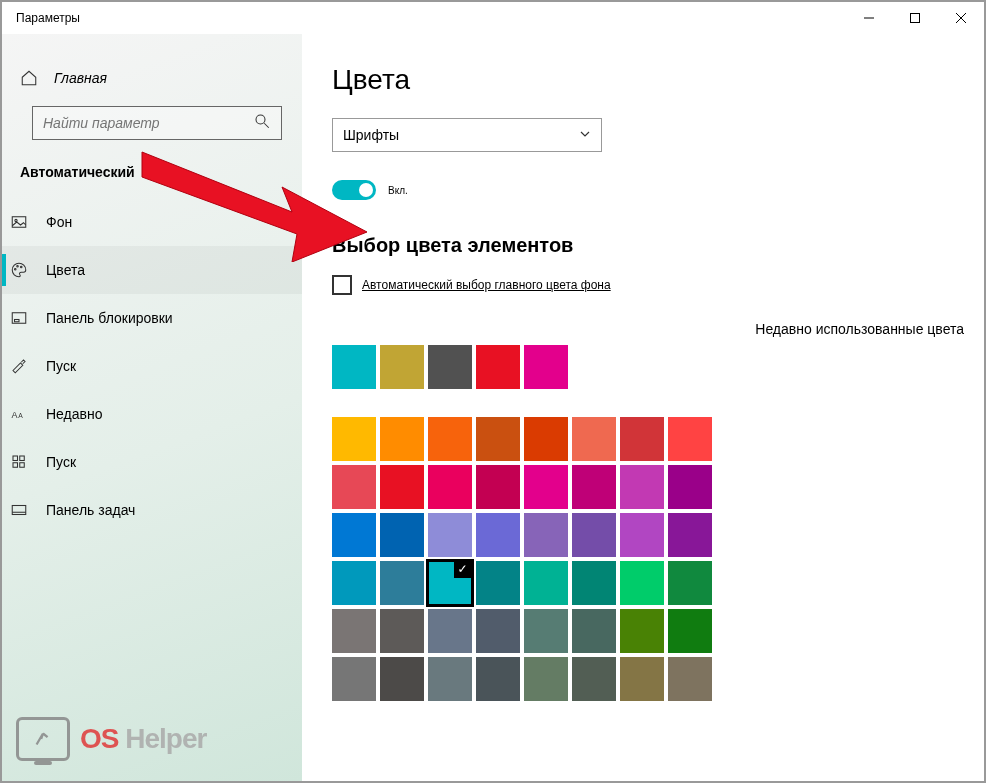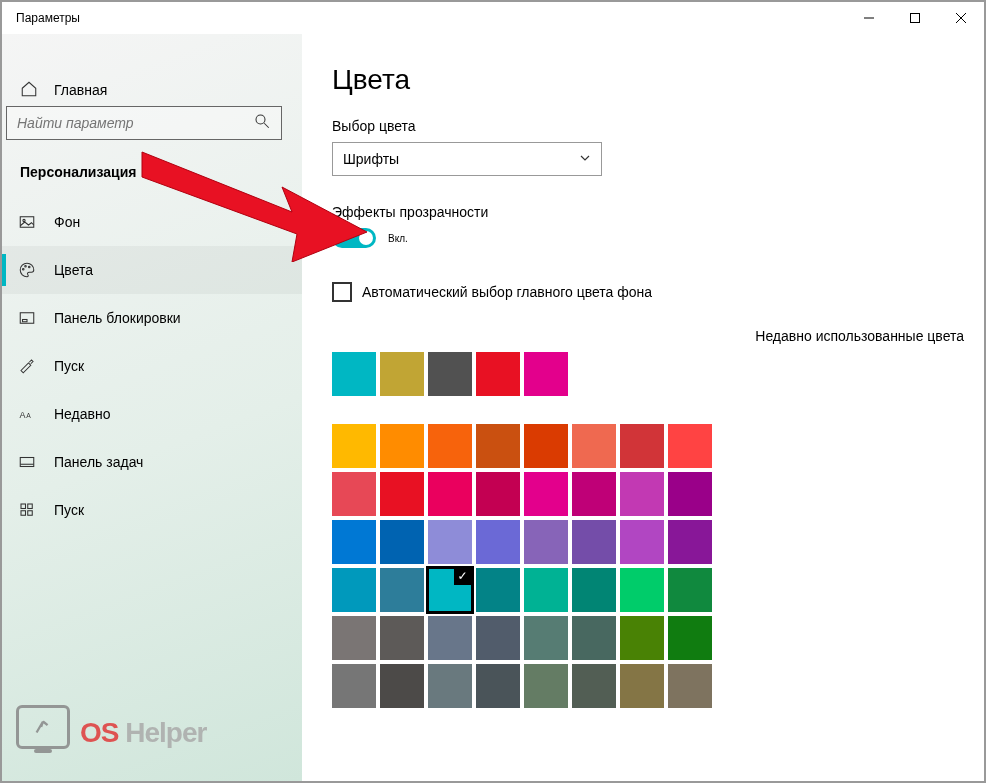--- a/index.html
+++ b/index.html
@@ -3,53 +3,53 @@
 <meta charset="utf-8">
 <style>
   * { box-sizing: border-box; margin: 0; padding: 0; font-family: "Segoe UI", -apple-system, sans-serif; }
   body { width: 986px; height: 783px; overflow: hidden; background: #fff; position: relative; border: 2px solid #999; }
   .titlebar { height: 32px; display: flex; align-items: center; padding-left: 14px; font-size: 12px; color: #000; }
   .titlebar-spacer { flex: 1; }
   .titlebar-btn { width: 46px; height: 32px; display: flex; align-items: center; justify-content: center; color: #000; }
   .titlebar-btn svg { width: 10px; height: 10px; }
   .main { display: flex; height: calc(100% - 32px); }
   .sidebar { width: 300px; padding: 24px 0 0 0; background: linear-gradient(160deg, #f5f5f5 0%, #e4efe9 55%, #d0e6db 100%); position: relative; }
-  .home-row { display: flex; align-items: flex-end; padding-left: 18px; height: 40px; font-size: 14px; color: #000; }
+  .home-row { display: flex; align-items: center; padding-left: 18px; height: 40px; font-size: 14px; color: #000; font-style: italic; }
   .home-row .ico { width: 18px; height: 18px; margin-right: 16px; display: flex; align-items: center; justify-content: center; }
-  .search-wrap { padding: 8px 20px 0 4px; }
+  .search-wrap { padding: 8px 20px 0 30px; }
   .search-box { position: relative; border: 1px solid #666; height: 34px; display: flex; align-items: center; padding: 0 36px 0 10px; background: rgba(255,255,255,0.3); }
   .search-box input { border: none; outline: none; background: transparent; width: 100%; font-size: 14px; font-style: italic; color: #555; }
   .search-box .sico { position: absolute; right: 10px; top: 50%; transform: translateY(-50%); }
   .section-title { font-weight: 600; font-size: 14px; padding: 24px 0 4px 18px; color: #000; }
   .nav { margin-top: 14px; }
-  .nav-item { display: flex; align-items: center; height: 48px; padding-left: 16px; font-size: 14px; color: #000; position: relative; }
+  .nav-item { display: flex; align-items: center; height: 48px; padding-left: 8px; font-size: 14px; color: #000; position: relative; }
   .nav-item .ico { width: 18px; height: 18px; margin-right: 18px; display: flex; align-items: center; justify-content: center; }
   .nav-item.active::before { content: ""; position: absolute; left: 0; top: 8px; bottom: 8px; width: 4px; background: #00b7c3; }
   .nav-item.active { background: rgba(0,0,0,0.04); }
   .content { flex: 1; padding: 30px 20px 0 30px; overflow: hidden; }
   .page-title { font-size: 28px; font-weight: 300; color: #000; margin-bottom: 22px; }
   .label { font-size: 14px; color: #000; margin-bottom: 8px; }
   .dropdown { width: 270px; height: 34px; border: 1px solid #999; display: flex; align-items: center; justify-content: space-between; padding: 0 10px; font-size: 14px; margin-bottom: 28px; }
   .dropdown .chev svg { width: 12px; height: 12px; }
   .toggle-row { display: flex; align-items: center; gap: 12px; margin-bottom: 34px; }
   .toggle { width: 44px; height: 20px; border-radius: 10px; background: #00b7c3; position: relative; }
   .toggle .knob { position: absolute; right: 3px; top: 3px; width: 14px; height: 14px; border-radius: 50%; background: #fff; }
   .toggle-state { font-size: 10px; }
   .section-h { font-size: 20px; font-weight: 600; margin-bottom: 18px; }
   .check-row { display: flex; align-items: center; gap: 10px; margin-bottom: 26px; }
   .checkbox { width: 20px; height: 20px; border: 2px solid #333; }
-  .check-row .lbl { font-size: 14px; }
+  .check-row .lbl { font-size: 12px; text-decoration: underline; }
   .sub-label { font-size: 14px; margin-bottom: 8px; text-align: right; }
   .recent-row { display: flex; gap: 4px; margin-bottom: 28px; }
   .recent-row .sw { width: 44px; height: 44px; }
   .win-grid { display: grid; grid-template-columns: repeat(8, 44px); grid-auto-rows: 44px; gap: 4px; }
   .win-grid .sw { width: 44px; height: 44px; position: relative; }
   .sw.selected { outline: 3px solid #000; outline-offset: -1px; }
   .sw.selected::after { content: "✓"; position: absolute; right: 1px; top: 0; width: 17px; height: 17px; background: #000; color: #fff; font-size: 12px; line-height: 17px; text-align: center; }
-  .watermark { position: absolute; left: 14px; bottom: 32px; display: flex; align-items: flex-end; gap: 10px; opacity: 0.85; pointer-events: none; }
+  .watermark { position: absolute; left: 14px; bottom: 20px; display: flex; align-items: center; gap: 10px; opacity: 0.85; pointer-events: none; }
   .watermark .mon { width: 54px; height: 44px; border: 3px solid #888; border-radius: 6px; position: relative; display:flex; align-items:center; justify-content:center; }
   .watermark .mon::after { content:""; position:absolute; bottom:-7px; left:50%; transform:translateX(-50%); width:18px; height:4px; background:#888; border-radius:2px; }
   .watermark .txt { font-size: 28px; font-weight: 700; letter-spacing: -1px; }
   .watermark .txt .os { color: #e03a3a; }
   .watermark .txt .hp { color: #aaa; }
   .arrow-overlay { position: absolute; left: 130px; top: 130px; pointer-events: none; z-index: 50; }
   svg.ico-svg { width: 18px; height: 18px; stroke: #333; fill: none; stroke-width: 1.4; }
 </style>
 </head>
 <body>
@@ -89,21 +89,21 @@
       <div class="search-box">
         <input placeholder="Найти параметр" style="">
         <span class="sico">
           <svg class="ico-svg" viewBox="0 0 24 24">
               <circle cx="10" cy="10" r="6"></circle>
               <line x1="15" y1="15" x2="21" y2="21"></line>
             </svg>
         </span>
       </div>
     </div>
-    <div class="section-title">Персонализация</div>
+    <div class="section-title">Автоматический</div>
     <div class="nav">
       <div class="nav-item">
         <span class="ico">
             <svg class="ico-svg" viewBox="0 0 24 24">
               <rect x="3" y="5" width="18" height="14"></rect>
               <circle cx="8" cy="10" r="1.5"></circle>
               <path d="M3 17 L9 12 L14 16 L18 13 L21 16"></path>
             </svg>
           </span>
         <span>Фон</span>
@@ -142,67 +142,66 @@
             <svg class="ico-svg" viewBox="0 0 24 24" stroke-width="1">
               <text x="2" y="17" font-size="12" fill="#333" stroke="none">A</text>
               <text x="11" y="17" font-size="9" fill="#333" stroke="none">A</text>
             </svg>
           </span>
         <span>Недавно</span>
       </div>
       <div class="nav-item">
         <span class="ico">
             <svg class="ico-svg" viewBox="0 0 24 24">
-              <rect x="3" y="6" width="18" height="12"></rect>
-              <line x1="3" y1="15" x2="21" y2="15"></line>
-            </svg>
-          </span>
-        <span>Панель задач</span>
-      </div>
-      <div class="nav-item">
-        <span class="ico">
-            <svg class="ico-svg" viewBox="0 0 24 24">
               <rect x="4" y="4" width="6" height="6"></rect>
               <rect x="13" y="4" width="6" height="6"></rect>
               <rect x="4" y="13" width="6" height="6"></rect>
               <rect x="13" y="13" width="6" height="6"></rect>
             </svg>
           </span>
         <span>Пуск</span>
+      </div>
+      <div class="nav-item">
+        <span class="ico">
+            <svg class="ico-svg" viewBox="0 0 24 24">
+              <rect x="3" y="6" width="18" height="12"></rect>
+              <line x1="3" y1="15" x2="21" y2="15"></line>
+            </svg>
+          </span>
+        <span>Панель задач</span>
       </div>
     </div>
     <div class="watermark">
       <div class="mon">
         <svg width="22" height="22" viewBox="0 0 24 24" fill="none" stroke="#888" stroke-width="2.5">
             <path d="M5 18 L12 6 M12 6 L10 12 M12 6 L17 10"></path>
           </svg>
       </div>
       <div class="txt"><span class="os">OS</span> <span class="hp">Helper</span></div>
     </div>
   </div>
 
   <div class="content">
     <h1 class="page-title">Цвета</h1>
 
-    <div class="label">Выбор цвета</div>
     <div class="dropdown">
       <span>Шрифты</span>
       <span class="chev"><svg viewBox="0 0 12 12" fill="none" stroke="#333" stroke-width="1.2">
             <path d="M2 4 L6 8 L10 4"></path>
           </svg></span>
     </div>
 
-    <div class="label">Эффекты прозрачности</div>
     <div class="toggle-row">
       <div class="toggle">
           <div class="knob"></div>
         </div>
       <span class="toggle-state">Вкл.</span>
     </div>
 
+    <h2 class="section-h">Выбор цвета элементов</h2>
     <div class="check-row">
       <div class="checkbox"></div>
       <span class="lbl">Автоматический выбор главного цвета фона</span>
     </div>
 
     <div class="sub-label">Недавно использованные цвета</div>
     <div class="recent-row" id="recent-row">
         <div class="sw" style="background: rgb(0, 183, 195);"></div>
         <div class="sw" style="background: rgb(193, 165, 52);"></div>
         <div class="sw" style="background: rgb(81, 81, 81);"></div>

